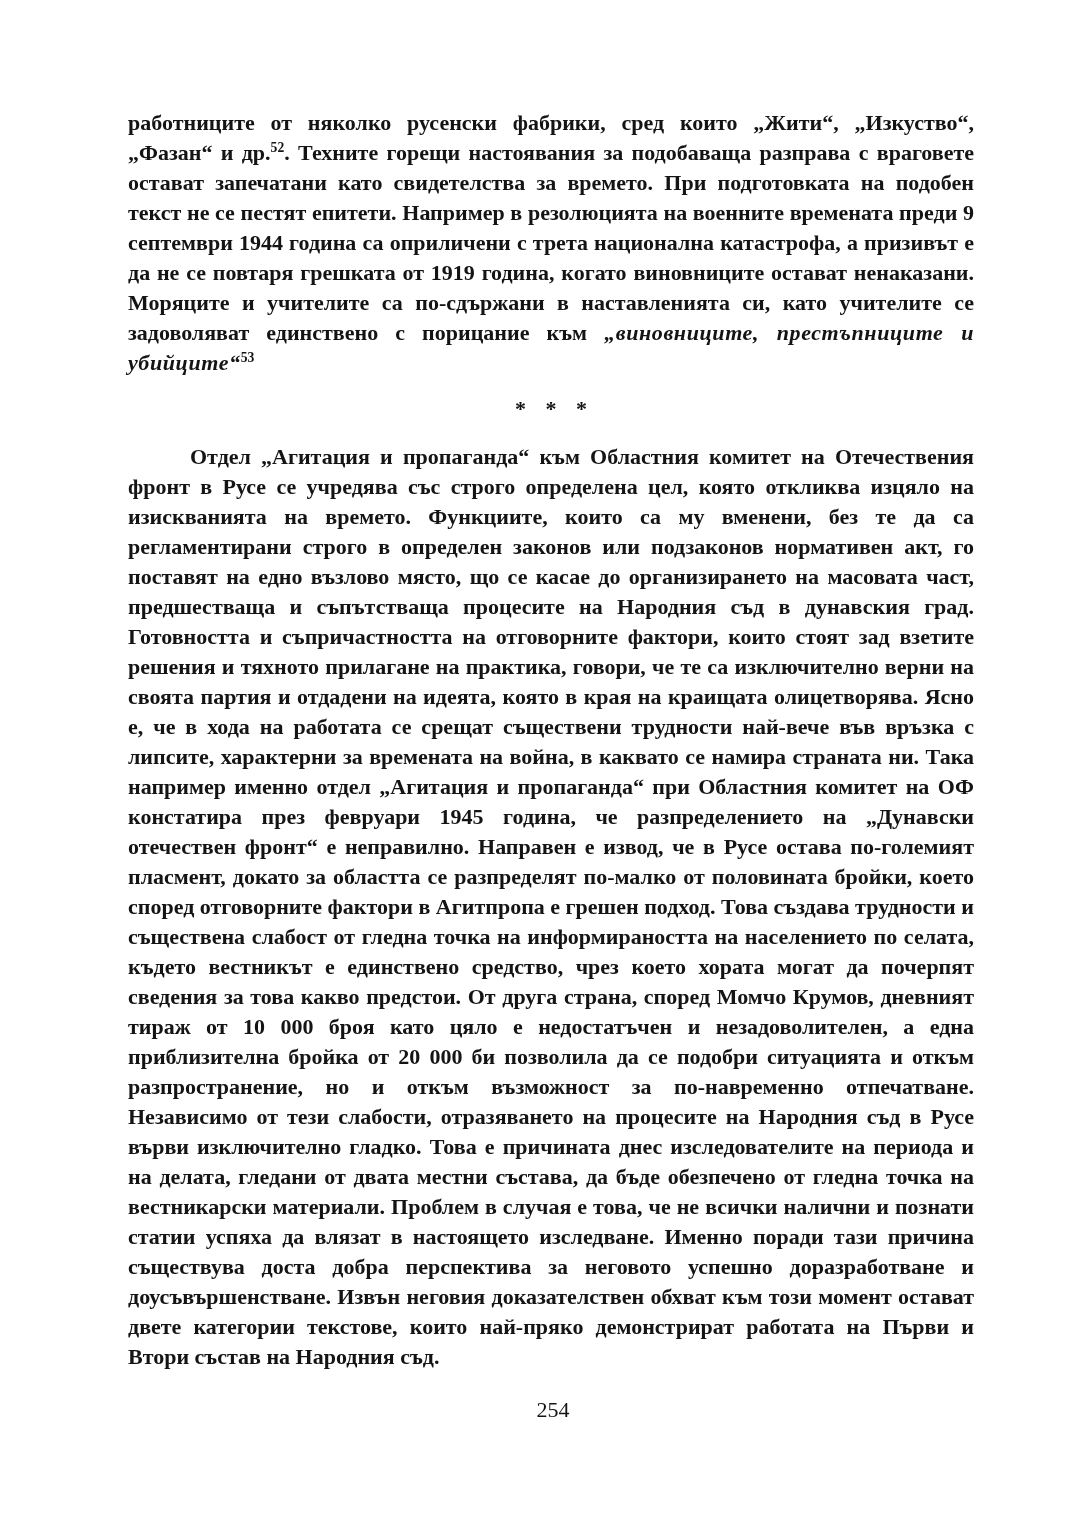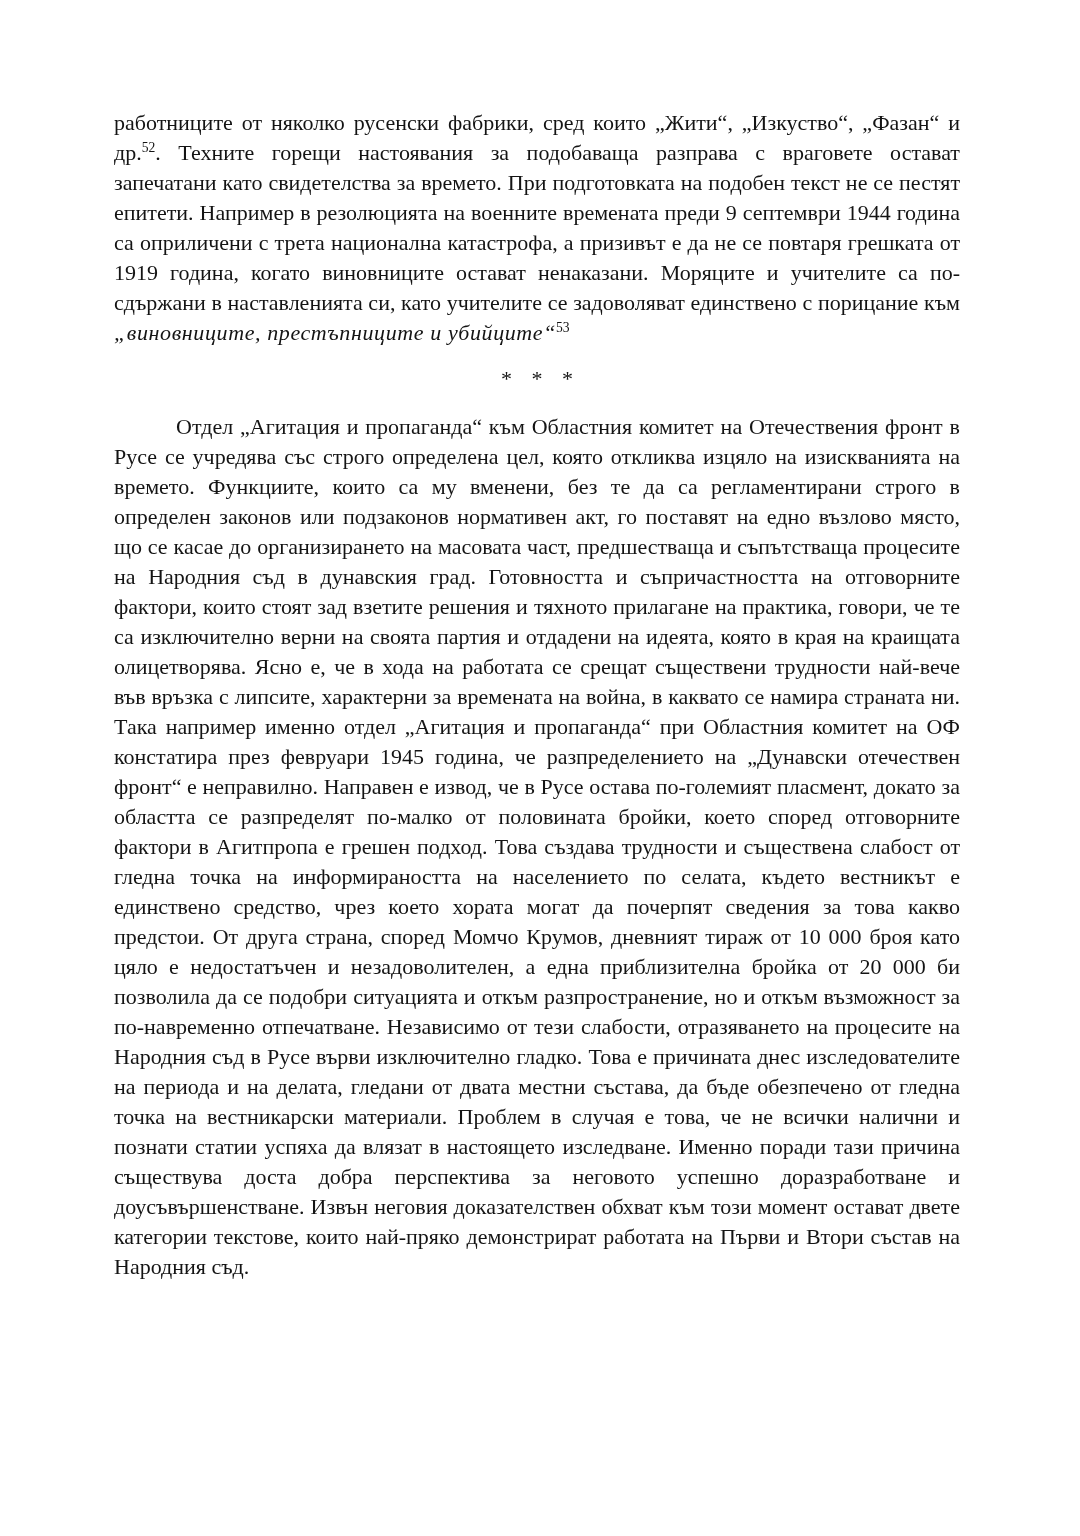--- a/index.html
+++ b/index.html
@@ -15,26 +15,27 @@
   }
   .page {
     position: relative;
     width: 1080px;
     height: 1536px;
     background: #ffffff;
     overflow: hidden;
   }
   .text-block {
     position: absolute;
-    left: 114px;
+    left: 128px;
     top: 108px;
     width: 846px;
     font-size: 22px;
     line-height: 30px;
     text-align: justify;
+    font-weight: bold;
   }
   p.para {
     margin: 0;
     padding: 0;
   }
   p.para.indented {
     text-indent: 62px;
   }
   sup.fnref {
     font-size: 0.62em;
@@ -64,13 +65,14 @@
 </style>
 </head>
 <body>
 
 <div class="page">
   <div class="text-block">
     <p class="para"><span>работниците от няколко русенски фабрики, сред които „Жити“, „Изкуство“, „Фазан“ и др.</span><sup class="fnref">52</sup><span>. Техните горещи настоявания за подобаваща разправа с враговете остават запечатани като свидетелства за времето. При подготовката на подобен текст не се пестят епитети. Например в резолюцията на военните времената преди 9 септември 1944 година са оприличени с трета национална катастрофа, а призивът е да не се повтаря грешката от 1919 година, когато виновниците остават ненаказани. Моряците и учителите са по-сдържани в наставленията си, като учителите се задоволяват единствено с порицание към </span><em class="quote">„виновниците, престъпниците и убийците“</em><sup class="fnref">53</sup></p>
     <div class="separator">* * *</div>
     <p class="para indented">Отдел „Агитация и пропаганда“ към Областния комитет на Отечествения фронт в Русе се учредява със строго определена цел, която откликва изцяло на изискванията на времето. Функциите, които са му вменени, без те да са регламентирани строго в определен законов или подзаконов нормативен акт, го поставят на едно възлово място, що се касае до организирането на масовата част, предшестваща и съпътстваща процесите на Народния съд в дунавския град. Готовността и съпричастността на отговорните фактори, които стоят зад взетите решения и тяхното прилагане на практика, говори, че те са изключително верни на своята партия и отдадени на идеята, която в края на краищата олицетворява. Ясно е, че в хода на работата се срещат съществени трудности най-вече във връзка с липсите, характерни за времената на война, в каквато се намира страната ни. Така например именно отдел „Агитация и пропаганда“ при Областния комитет на ОФ констатира през февруари 1945 година, че разпределението на „Дунавски отечествен фронт“ е неправилно. Направен е извод, че в Русе остава по-големият пласмент, докато за областта се разпределят по-малко от половината бройки, което според отговорните фактори в Агитпропа е грешен подход. Това създава трудности и съществена слабост от гледна точка на информираността на населението по селата, където вестникът е единствено средство, чрез което хората могат да почерпят сведения за това какво предстои. От друга страна, според Момчо Крумов, дневният тираж от 10 000 броя като цяло е недостатъчен и незадоволителен, а една приблизителна бройка от 20 000 би позволила да се подобри ситуацията и откъм разпространение, но и откъм възможност за по-навременно отпечатване. Независимо от тези слабости, отразяването на процесите на Народния съд в Русе върви изключително гладко. Това е причината днес изследователите на периода и на делата, гледани от двата местни състава, да бъде обезпечено от гледна точка на вестникарски материали. Проблем в случая е това, че не всички налични и познати статии успяха да влязат в настоящето изследване. Именно поради тази причина съществува доста добра перспектива за неговото успешно доразработване и доусъвършенстване. Извън неговия доказателствен обхват към този момент остават двете категории текстове, които най-пряко демонстрират работата на Първи и Втори състав на Народния съд.</p>
   </div>
+  <div class="page-number">254</div>
 </div>
 
 </body></html>

